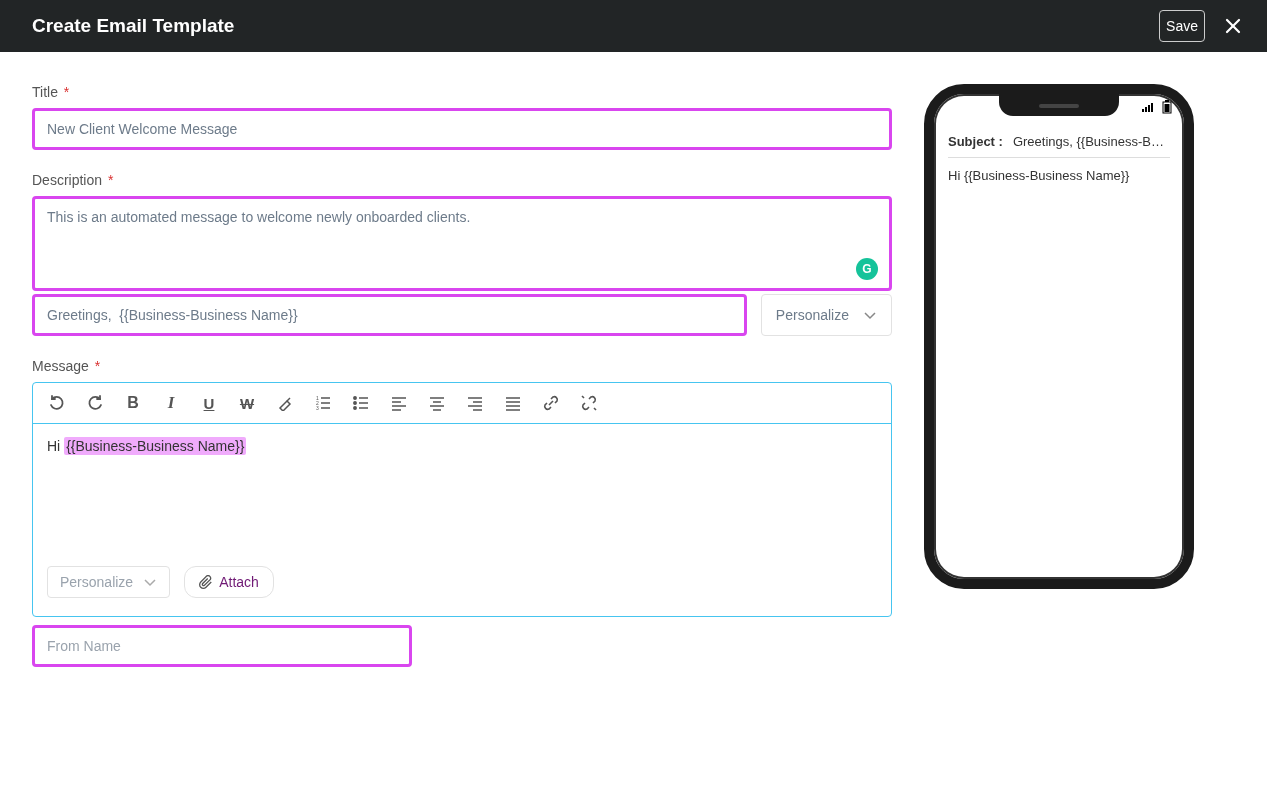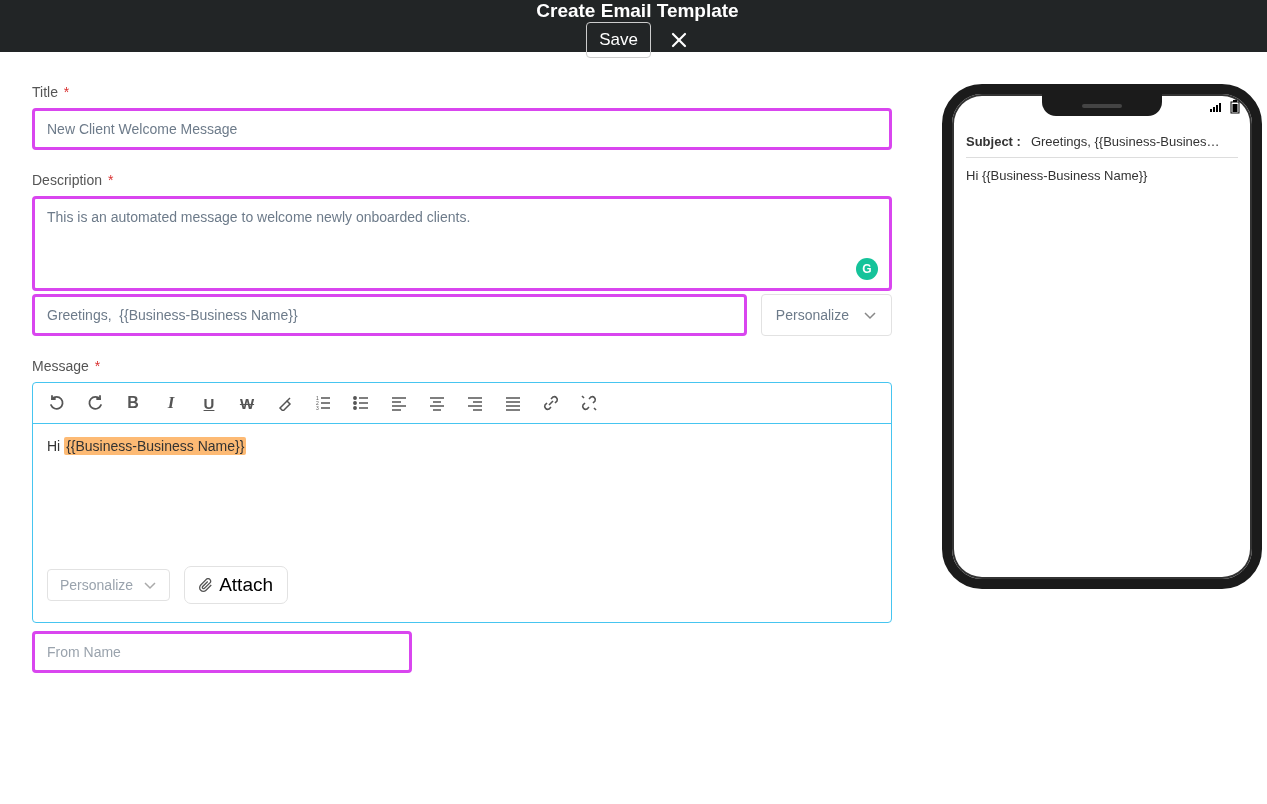--- a/index.html
+++ b/index.html
@@ -11,46 +11,45 @@
     font-size: 14px;
   }
   .header {
     background: #222526;
     color: #fff;
     height: 52px;
     display: flex;
     align-items: center;
     padding: 0 24px 0 32px;
     justify-content: space-between;
-    flex-direction: column;
   }
   .header-title {
     font-size: 19px;
     font-weight: 600;
   }
   .header-actions { display: flex; align-items: center; gap: 18px; }
   .save-btn {
     background: transparent;
     color: #fff;
     border: 1px solid #ccc;
     border-radius: 4px;
-    padding: 7px 12px;
-    font-size: 17px;
+    padding: 7px 6px;
+    font-size: 14px;
     cursor: pointer;
   }
   .close-x {
     width: 20px; height: 20px; cursor: pointer;
     display:flex;align-items:center;justify-content:center;
   }
   .close-x svg { stroke: #fff; }
 
   .page {
     display: flex;
     padding: 32px;
-    gap: 50px;
+    gap: 32px;
     align-items: flex-start;
   }
   .form-col {
     flex: 0 0 860px;
     max-width: 860px;
   }
   .preview-col {
     flex: 0 0 auto;
     padding-top: 0;
   }
@@ -130,50 +129,50 @@
   .tool-btn.italic { font-style:italic;font-family:Georgia,serif;font-size:17px;font-weight:600; }
   .tool-btn.underline { text-decoration:underline;font-size:15px;font-weight:600; }
   .tool-btn.strike { text-decoration:line-through;font-size:15px;font-weight:600; }
   .editor-body {
     padding: 14px;
     min-height: 130px;
     font-size: 14px;
     color:#333;
   }
   .token {
-    background:#fdba74;
+    background:#f0abfc;
     padding:1px 2px;
     border-radius:2px;
   }
   .editor-footer {
     display:flex;align-items:center;gap:14px;
     padding: 12px 14px 18px;
   }
   .sm-dd {
     border:1px solid #e2e2e2;border-radius:4px;
     padding:7px 12px;display:flex;align-items:center;gap:10px;
     color:#9aa3ad;cursor:pointer;font-size:14px;
   }
   .attach-btn {
-    border:1px solid #e2e2e2;border-radius:7px;
+    border:1px solid #e2e2e2;border-radius:12px;
     background:#fff;padding:7px 14px;display:flex;align-items:center;gap:6px;
-    cursor:pointer;color:#000000;font-size:19px;
+    cursor:pointer;color:#701a75;font-size:14px;
   }
 
   .test-row { display:flex;gap:10px;margin-top:8px;justify-content:space-between; }
   .test-row .input { flex:1; }
   .test-row .input.sm { flex:0 0 380px; }
   .send-test {
     background:#46c5f0;color:#fff;border:0;border-radius:4px;
     padding:10px 18px;font-size:14px;cursor:pointer;
   }
 
   
   .phone {
-    width: 320px;
+    width: 270px;
     height: 505px;
     border: 10px solid #1b1b1b;
     border-radius: 40px;
     background:#fff;
     position: relative;
     box-shadow: inset 0 0 0 2px #333;
     overflow:hidden;
   }
   .notch {
     position:absolute;top:0;left:50%;transform:translateX(-50%);

